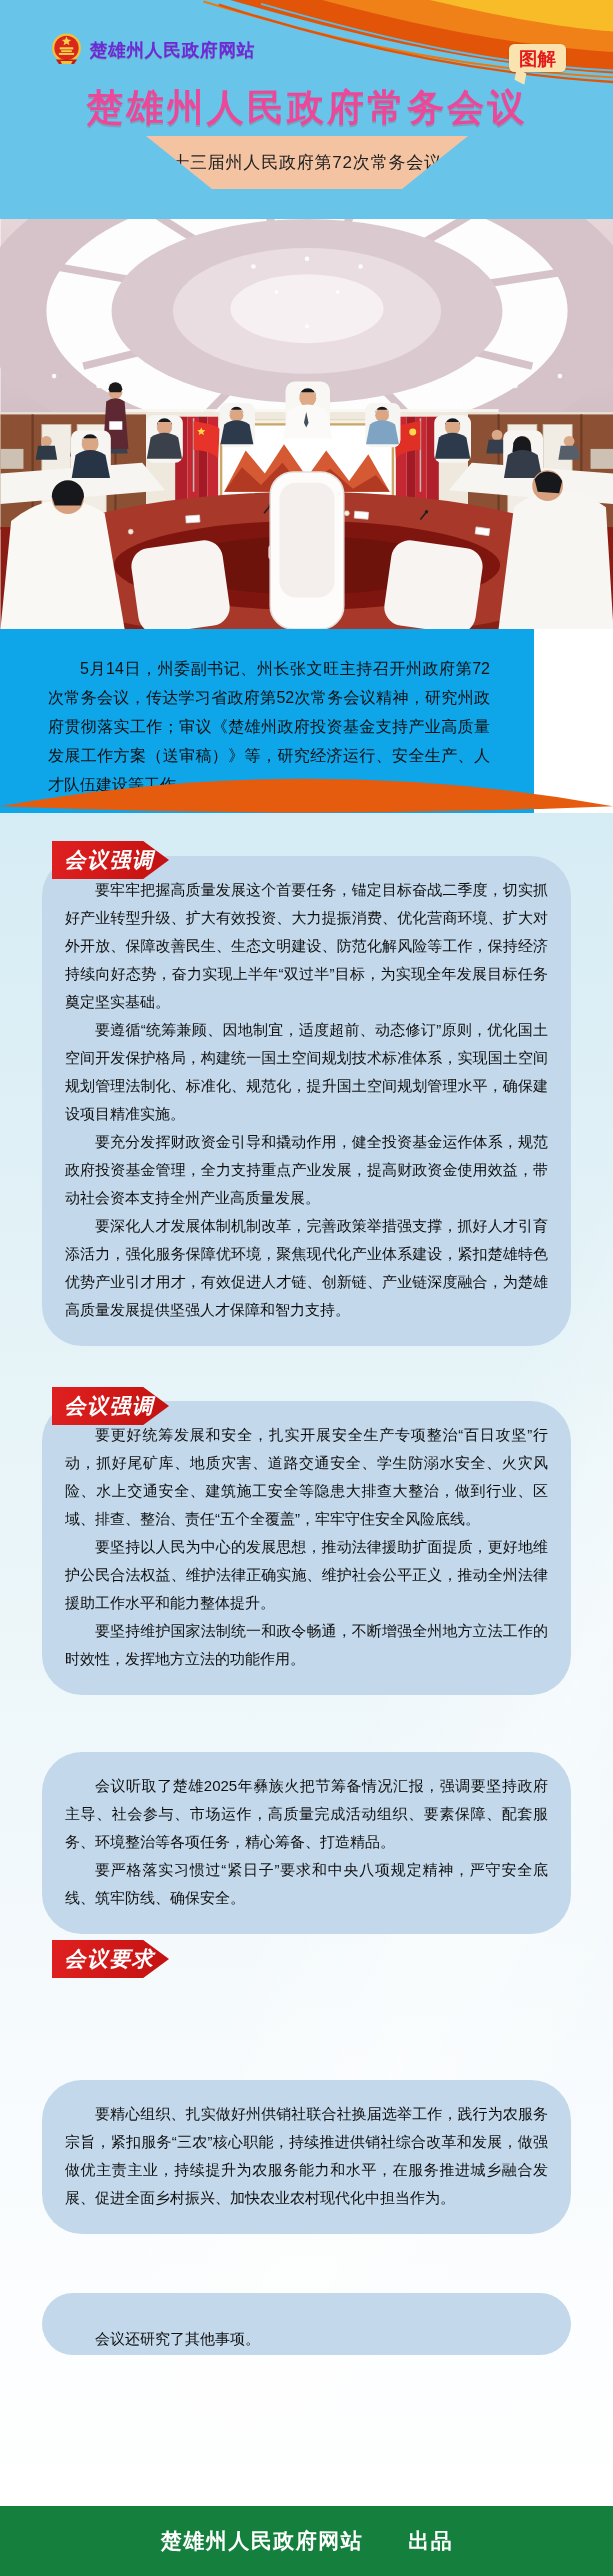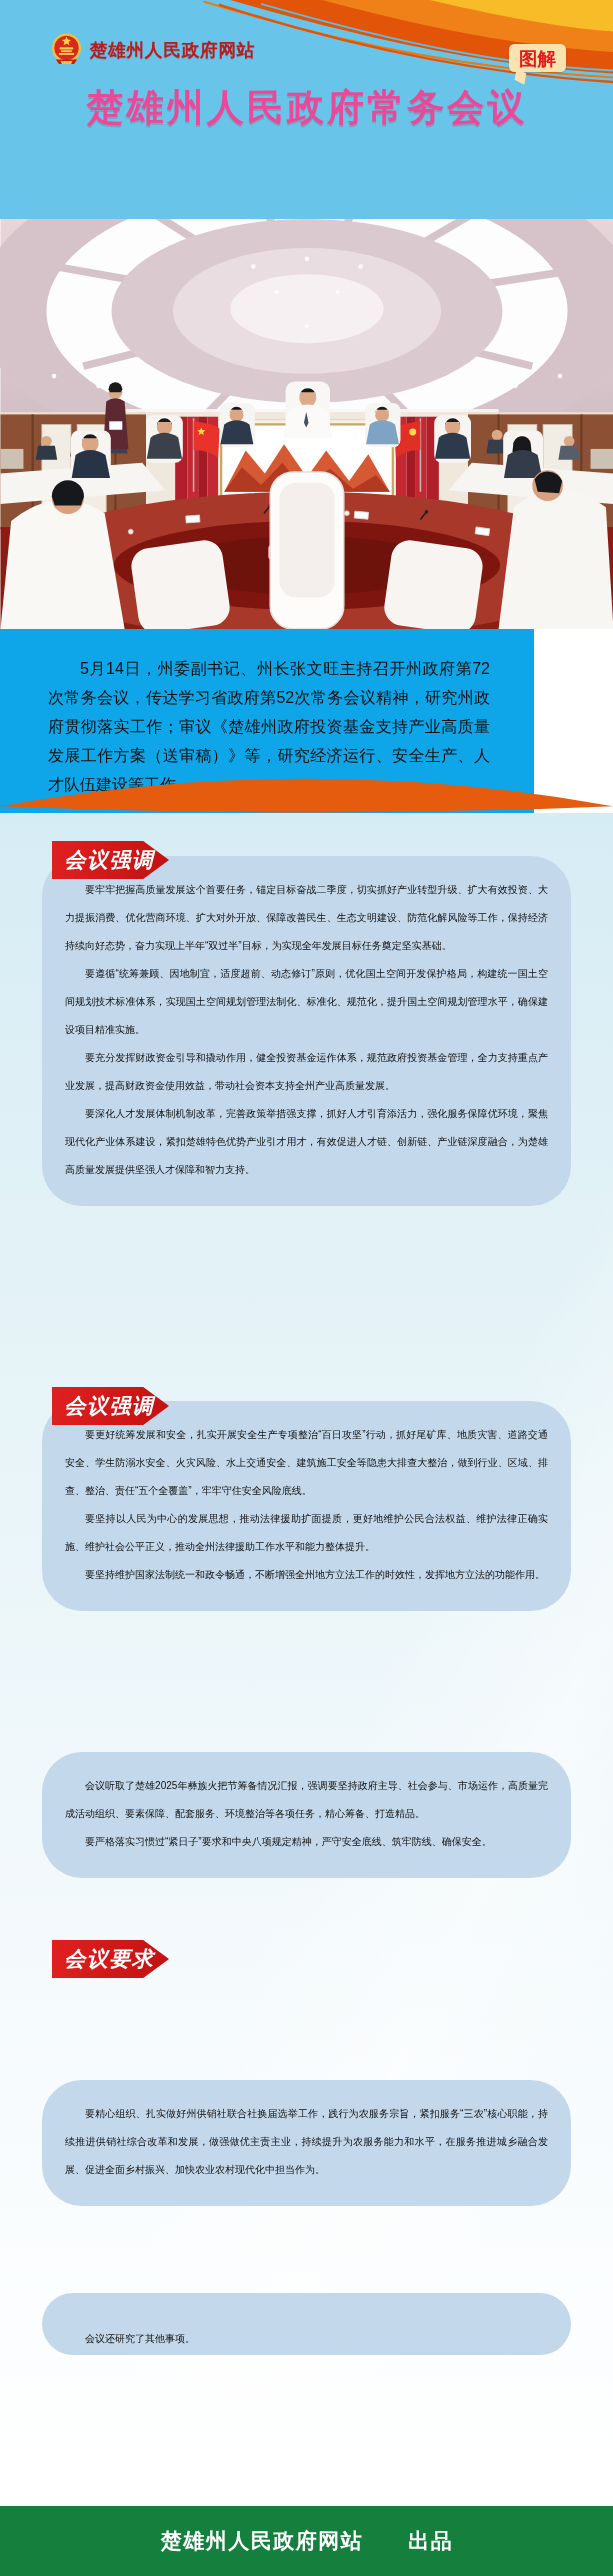--- a/index.html
+++ b/index.html
@@ -3,21 +3,21 @@
 <meta charset="utf-8">
 <style>
   html,body{margin:0;padding:0;background:#e8e8e8;}
   #page{position:relative;width:614px;height:2576px;margin:0 auto;overflow:hidden;
         font-family:"Liberation Sans",sans-serif;background:#fff;}
   .abs{position:absolute;}
   
   #sky{top:0;left:0;width:614px;height:219px;background:#69c4ea;}
   #swoosh{top:0;left:0;width:614px;height:92px;}
   #brand{top:31px;left:51px;height:37px;display:flex;align-items:center;gap:7.7px;}
-  #site-name{color:#b91c1c;font-size:17.6px;font-weight:bold;letter-spacing:0.8px;
+  #site-name{color:#6d28d9;font-size:17.6px;font-weight:bold;letter-spacing:0.8px;
              text-shadow:0 0.8px 0 rgba(120,0,0,.25);}
   #tag-bubble{top:44px;left:509px;width:57px;height:28px;background:#fbe3b0;border-radius:5.4px;
               display:flex;align-items:center;justify-content:center;
               box-shadow:0 0.8px 1.5px rgba(0,0,0,.15);}
   #tag-bubble span{color:#e31b1b;font-weight:bold;font-size:18.4px;}
   #tag-tail{top:71px;left:515px;width:10.7px;height:10.7px;background:#fbe3b0;
             transform:rotate(28deg) skew(18deg);}
   #page-title{top:83px;left:0;width:614px;text-align:center;color:#ec4899;
               font-size:37px;font-weight:bold;letter-spacing:3.1px;
               font-family:"Liberation Serif",serif;text-shadow:0 1.5px 0 rgba(150,20,0,.18);}
@@ -37,21 +37,21 @@
         background:linear-gradient(180deg,#d6ecf4 0%,#e7f4f8 35%,#f7fbfd 75%,#ffffff 100%);}
   #main:before{content:"";position:absolute;inset:0;
         background:linear-gradient(115deg,rgba(255,255,255,0) 55%,rgba(255,255,255,.45) 70%,rgba(255,255,255,0) 85%);}
   .badge{width:117px;height:38px;background:linear-gradient(100deg,#e02020,#c31111);
          clip-path:polygon(0 0,78% 0,100% 50%,78% 100%,0 100%);
          display:flex;align-items:center;z-index:3;}
   .badge span{color:#fff;font-size:21px;font-weight:bold;font-style:italic;
               padding-left:12.3px;letter-spacing:1.5px;}
   .panel{left:42px;width:529px;background:#c3d9eb;border-radius:40px;
          padding:20px 23px 21.5px 23px;box-sizing:border-box;z-index:2;}
-  .panel p{margin:0;font-size:10px;line-height:28px;color:#101010;text-indent:2em;
+  .panel p{margin:0;font-size:15px;line-height:28px;color:#101010;text-indent:2em;
            text-align:justify;}
   #footer{top:2506px;left:0;width:614px;height:70px;background:#15803d;
           display:flex;align-items:center;justify-content:center;}
   #footer span{color:#fff;font-size:21px;font-weight:bold;letter-spacing:1.5px;}
 </style>
 </head>
 <body>
 
 <div id="page">
 
@@ -80,20 +80,23 @@
     <span id="site-name">楚雄州人民政府网站</span>
   </div>
 
   <div id="tag-bubble" class="abs">
     <span>图解</span>
   </div>
   <div id="tag-tail" class="abs"></div>
 
   <div id="page-title" class="abs">楚雄州人民政府常务会议</div>
 
+  <div id="subtitle-banner" class="abs">
+    <span>十三届州人民政府第72次常务会议</span>
+  </div>
 
   <svg id="photo" class="abs" viewBox="0 0 800 535">
     <defs>
       <linearGradient id="ceilG" x1="0" y1="0" x2="0" y2="1">
         <stop offset="0" stop-color="#e6d5d9"></stop>
           <stop offset="1" stop-color="#d2bfc5"></stop>
       </linearGradient>
       <linearGradient id="tblG" x1="0" y1="0" x2="0" y2="1">
         <stop offset="0" stop-color="#ae3e2b"></stop>
           <stop offset="1" stop-color="#7e1810"></stop>

